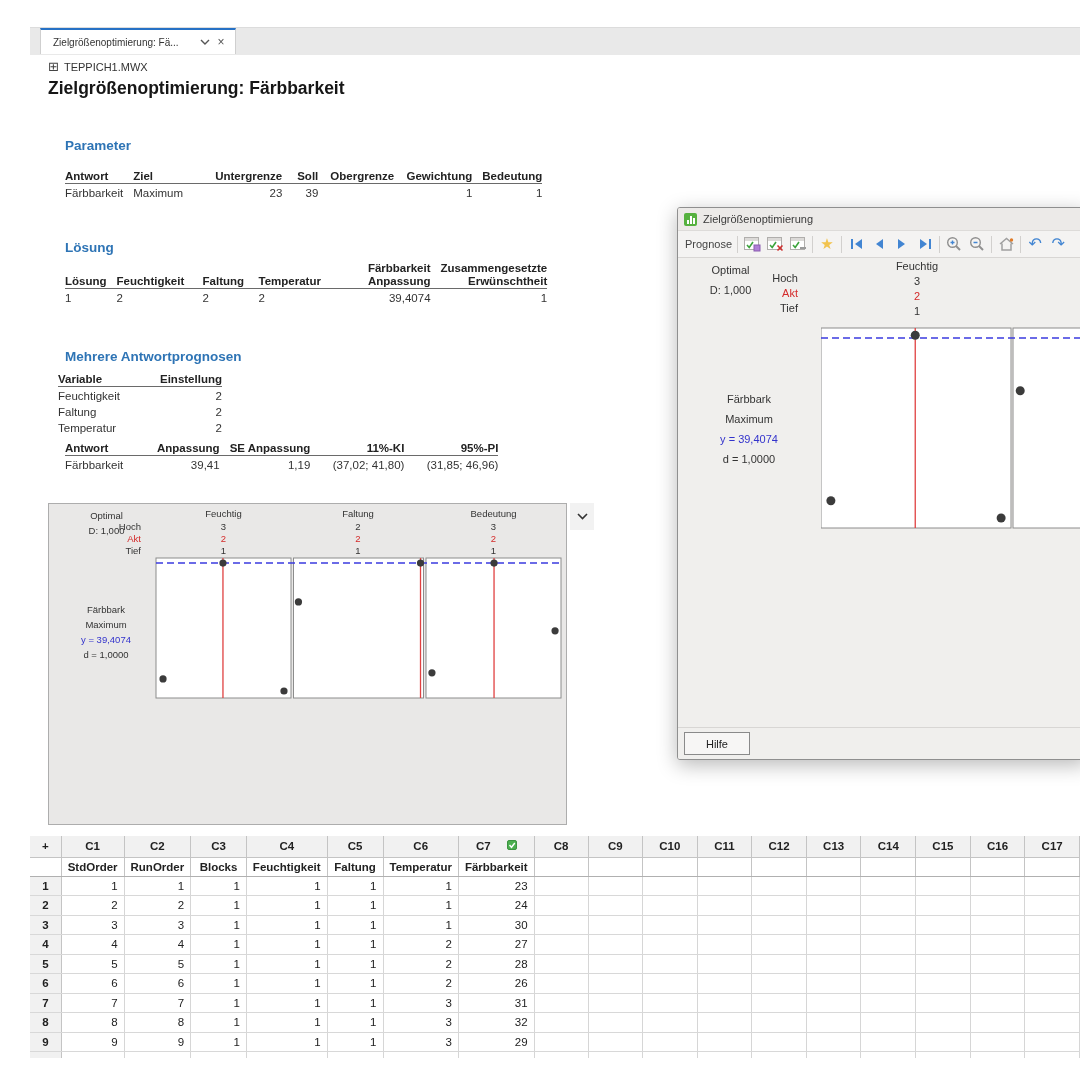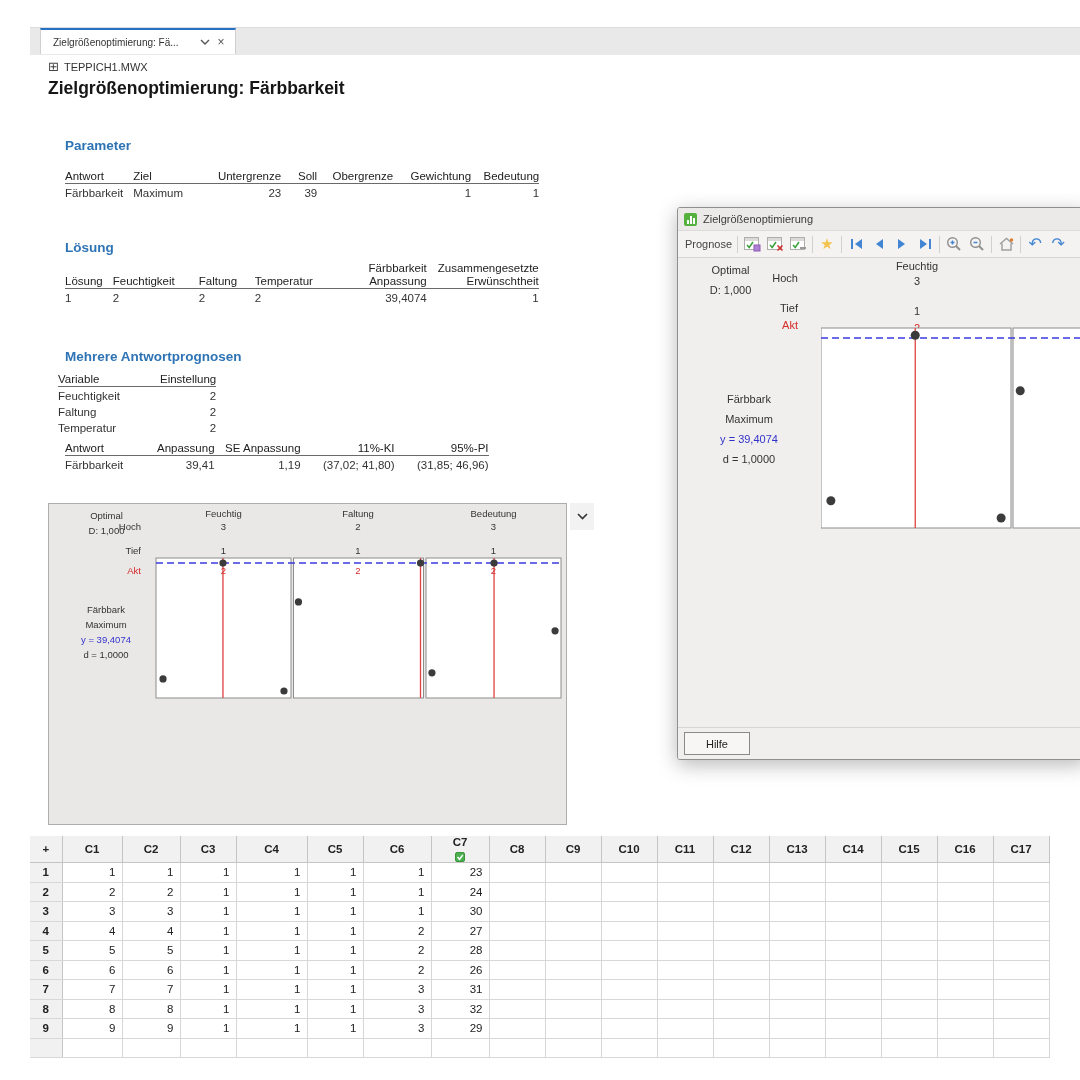--- a/index.html
+++ b/index.html
@@ -12,31 +12,31 @@
        border-top:2px solid #2671c5;border-left:1px solid #cfcfcf;border-right:1px solid #cfcfcf;
        display:flex;align-items:center;padding:0 6px 0 12px;box-sizing:border-box;}
   .tab-label{font-size:10px;color:#333;white-space:nowrap;overflow:hidden;flex:1;}
   .tab-btn{width:16px;height:16px;display:flex;align-items:center;justify-content:center;color:#555;}
   
   .ws-link{position:absolute;left:48px;top:60px;font-size:11px;color:#333;display:flex;align-items:center;gap:5px;}
   .grid-icon{font-size:13px;color:#444;line-height:1;}
   .page-title{position:absolute;left:48px;top:78px;font-size:17.5px;font-weight:bold;color:#161616;margin:0;}
   .sec-head{position:absolute;font-size:13.5px;font-weight:bold;color:#2e74b5;}
   table.rep{border-collapse:collapse;font-size:11.5px;color:#333;table-layout:fixed;}
-  table.rep th{font-weight:normal;color:#222;padding:1px 0 1px 0;border-bottom:1.5px solid #6a6a6a;white-space:nowrap;}
+  table.rep th{font-weight:bold;color:#222;padding:1px 0 1px 0;border-bottom:1.5px solid #6a6a6a;white-space:nowrap;}
   table.rep th.grp{border-bottom:none;padding-bottom:0;}
   table.rep td{padding:3px 0 1px 0;white-space:nowrap;}
   table.rep .l{text-align:left;padding-right:10px;}
   table.rep .r{text-align:right;padding-left:10px;}
   
   .optplot{position:absolute;background:#e9e8e7;border:1px solid #adadad;box-sizing:border-box;}
   .optplot .lbl{position:absolute;font-size:9.5px;color:#333;line-height:12px;white-space:nowrap;}
   .optplot .ctr{text-align:center;}
   .optplot .rt{text-align:right;}
-  .red{color:#d42a2a !important;margin-top:32px;}
+  .red{color:#d42a2a !important;}
   .blue{color:#3333cc !important;}
   .plot-svg{position:absolute;left:0;top:0;}
   .chev-btn{position:absolute;left:570px;top:503px;width:24px;height:27px;background:#f2f2f2;
             display:flex;align-items:center;justify-content:center;}
   
   .fwin{position:absolute;left:677px;top:207px;width:410px;height:553px;background:#f0efed;
         border:1px solid #8f8f8f;border-radius:3px 0 0 3px;box-shadow:0 5px 20px rgba(0,0,0,.28);
         overflow:hidden;box-sizing:border-box;}
   .fwin-title{height:22px;background:#eceae8;display:flex;align-items:center;gap:6px;padding-left:6px;
               font-size:11px;color:#3a3a3a;}
@@ -56,21 +56,21 @@
   
   .gridwrap{position:absolute;left:30px;top:836px;width:1050px;height:222px;overflow:hidden;}
   table.grid{border-collapse:collapse;table-layout:fixed;font-size:11.5px;color:#222;}
   table.grid th,table.grid td{border-right:1px solid #d6d6d6;border-bottom:1px solid #d8d8d8;
         padding:0 6px;overflow:hidden;white-space:nowrap;box-sizing:border-box;}
   table.grid thead th{background:#f1f1f1;font-weight:bold;text-align:center;border-right:1px solid #c4c4c4;border-bottom:1px solid #c4c4c4;}
   table.grid thead tr.names th{background:#fff;border-bottom:1px solid #b0b0b0;}
   table.grid tbody th{background:#f1f1f1;font-weight:bold;text-align:center;border-right:1px solid #c4c4c4;}
   table.grid td{text-align:right;background:#fff;}
   table.grid .ch{height:21px;} table.grid .nh{height:19px;} table.grid tbody tr{height:19.5px;}
-  .c7flex{display:flex;align-items:center;justify-content:center;gap:4px;flex-direction:column;}
+  .c7flex{display:flex;align-items:flex-start;justify-content:center;gap:16px;}
 </style>
 </head>
 <body>
 
 <div class="screen">
 
   <div class="tabstrip">
     <div class="tab">
       <span class="tab-label">Zielgrößenoptimierung: Fä...</span>
       <span class="tab-btn">
@@ -437,20 +437,40 @@
             <th>C9</th>
             <th>C10</th>
             <th>C11</th>
             <th>C12</th>
             <th>C13</th>
             <th>C14</th>
             <th>C15</th>
             <th>C16</th>
             <th>C17</th>
           </tr>
+          <tr class="names nh">
+            <th></th>
+            <th>StdOrder</th>
+            <th>RunOrder</th>
+            <th>Blocks</th>
+            <th>Feuchtigkeit</th>
+            <th>Faltung</th>
+            <th>Temperatur</th>
+            <th>Färbbarkeit</th>
+            <th></th>
+            <th></th>
+            <th></th>
+            <th></th>
+            <th></th>
+            <th></th>
+            <th></th>
+            <th></th>
+            <th></th>
+            <th></th>
+          </tr>
         </thead>
         <tbody>
           <tr>
             <th>1</th>
             <td>1</td>
             <td>1</td>
             <td>1</td>
             <td>1</td>
             <td>1</td>
             <td>1</td>

